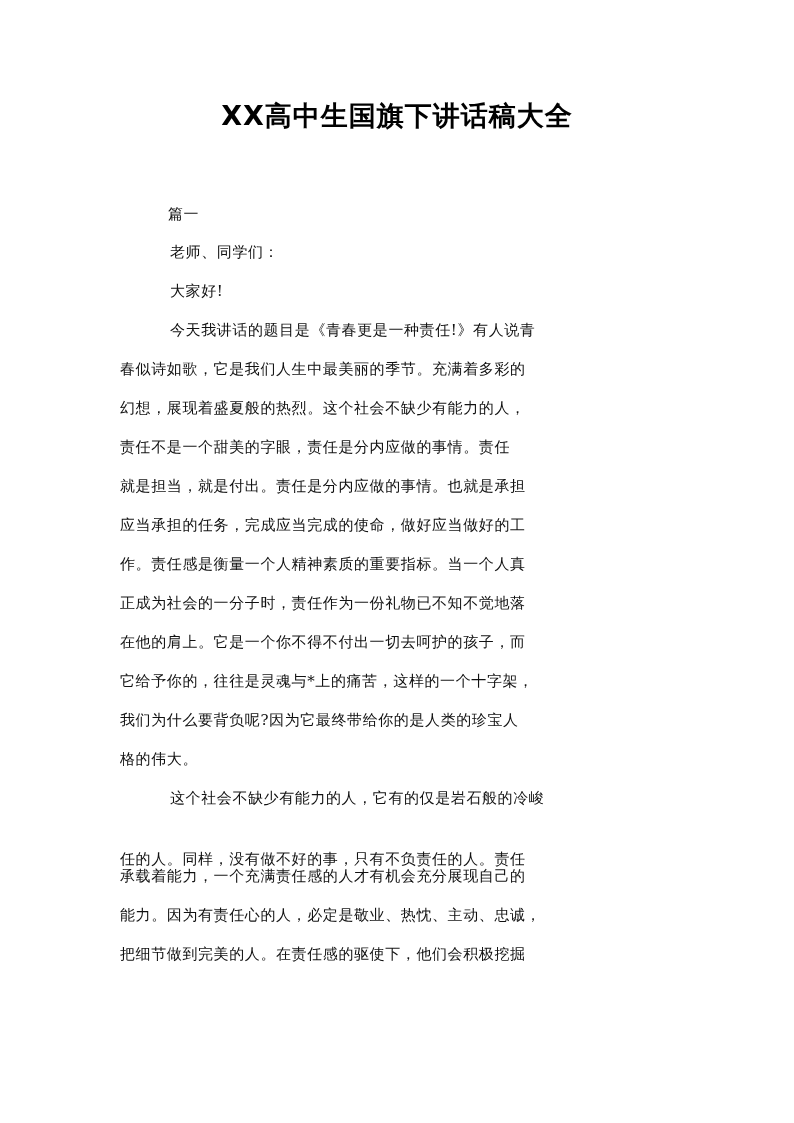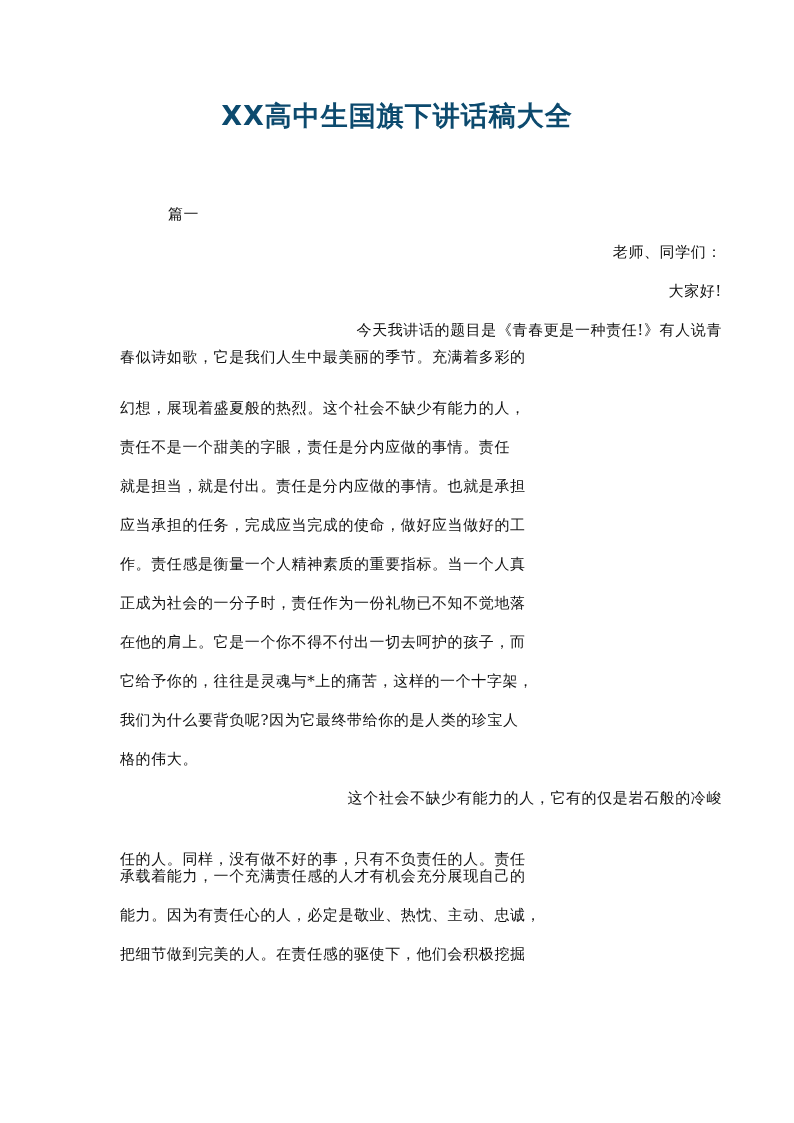--- a/index.html
+++ b/index.html
@@ -1,37 +1,37 @@
 <!DOCTYPE html>
 <html><head>
 <meta charset="utf-8">
 <style>
   html, body { margin: 0; padding: 0; background: #ffffff; }
   body { width: 794px; height: 1123px; position: relative; overflow: hidden;
          font-family: "DejaVu Serif", "Liberation Serif", serif; color: #111; }
   .title { position: absolute; top: 98px; left: 0; width: 794px; text-align: center;
            font-family: "DejaVu Sans", "Liberation Sans", sans-serif; font-weight: bold;
-           font-size: 27px; letter-spacing: 1px; color: #0c4a6e; }
+           font-size: 27px; letter-spacing: 1px; color: #000000; }
   .line { position: absolute; left: 120px; width: 560px; font-size: 15px;
           line-height: 24px; white-space: nowrap; letter-spacing: 0.6px; }
-  .line.indent { left: 162px; text-align: right; }
+  .line.indent { left: 170px; }
   .line.section { left: 168px; }
 </style>
 </head>
 <body>
 
 <div>
   <div class="title">XX高中生国旗下讲话稿大全</div>
 
   <div class="line section" style="top:202px">篇一</div>
   <div class="line indent" style="top:240px">老师、同学们：</div>
   <div class="line indent" style="top:279px">大家好!</div>
 
   <div class="line indent" style="top:318px">今天我讲话的题目是《青春更是一种责任!》有人说青</div>
-  <div class="line" style="top:345px">春似诗如歌，它是我们人生中最美丽的季节。充满着多彩的</div>
+  <div class="line" style="top:357px">春似诗如歌，它是我们人生中最美丽的季节。充满着多彩的</div>
   <div class="line" style="top:396px">幻想，展现着盛夏般的热烈。这个社会不缺少有能力的人，</div>
   <div class="line" style="top:435px">责任不是一个甜美的字眼，责任是分内应做的事情。责任</div>
   <div class="line" style="top:474px">就是担当，就是付出。责任是分内应做的事情。也就是承担</div>
   <div class="line" style="top:513px">应当承担的任务，完成应当完成的使命，做好应当做好的工</div>
   <div class="line" style="top:552px">作。责任感是衡量一个人精神素质的重要指标。当一个人真</div>
   <div class="line" style="top:591px">正成为社会的一分子时，责任作为一份礼物已不知不觉地落</div>
   <div class="line" style="top:630px">在他的肩上。它是一个你不得不付出一切去呵护的孩子，而</div>
   <div class="line" style="top:669px">它给予你的，往往是灵魂与*上的痛苦，这样的一个十字架，</div>
   <div class="line" style="top:708px">我们为什么要背负呢?因为它最终带给你的是人类的珍宝人</div>
   <div class="line" style="top:747px">格的伟大。</div>

